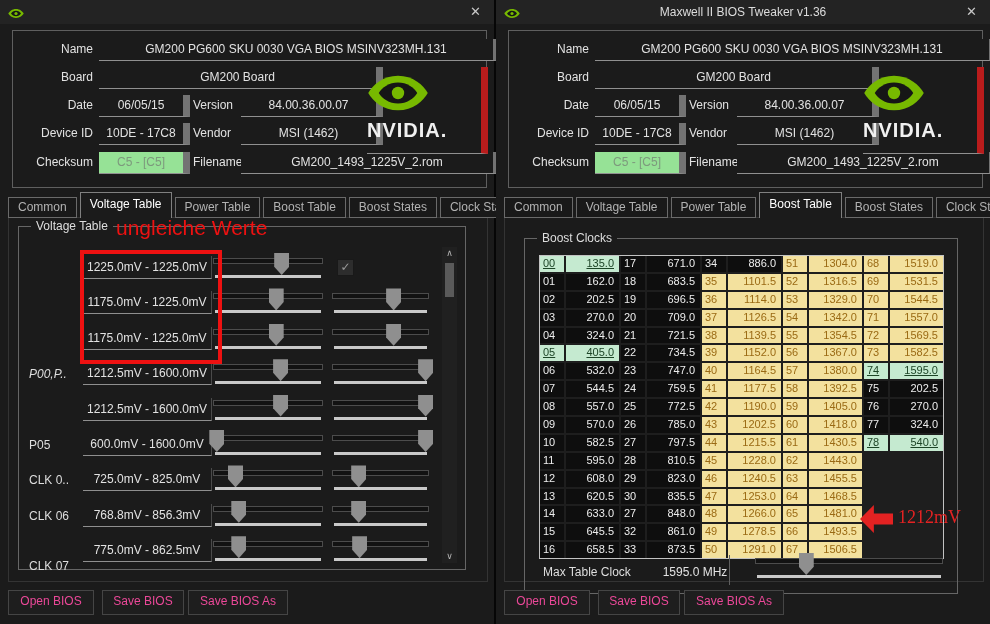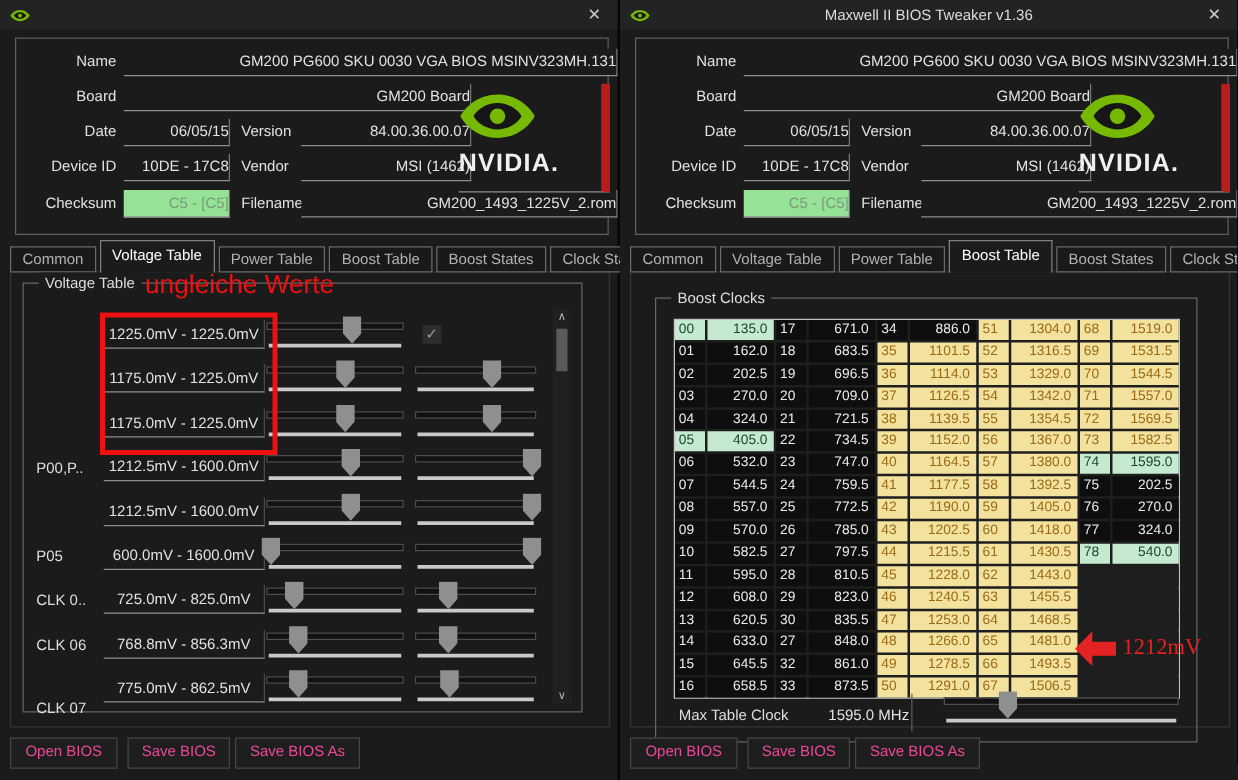--- a/index.html
+++ b/index.html
@@ -12,22 +12,22 @@
   .titlebar{position:absolute;left:0;top:0;right:0;height:24px;background:#232323;}
   .titlebar .title{position:absolute;left:30px;right:30px;text-align:center;line-height:24px;
                    font-size:12px;color:#dcdcdc;white-space:nowrap;}
   .titlebar .close{position:absolute;right:13px;top:0;line-height:24px;font-size:13px;color:#c9c9c9;cursor:default;}
   .titlebar .appicon{position:absolute;left:8px;top:5px;}
 
   
   .hpanel{position:absolute;left:12px;top:30px;width:473px;height:156px;border:1px solid #5f5f5f;}
   .lbl{position:absolute;height:21px;line-height:21px;font-size:12px;color:#e2e2e2;white-space:nowrap;}
   .lbl.r{text-align:right;}
-  .fld{position:absolute;height:21px;line-height:21px;text-align:right;font-size:12px;color:#e2e2e2;
-       background:#1b1b1b;border-right:1px solid #737373;border-bottom:1px solid #909090;
+  .fld{position:absolute;height:21px;line-height:21px;text-align:center;font-size:12px;color:#e2e2e2;
+       background:#1b1b1b;border-right:7px solid #737373;border-bottom:1px solid #909090;
        white-space:nowrap;overflow:hidden;}
   .fld.green{background:#96e296;color:#7d997d;}
   .logobox{position:absolute;left:354px;top:36px;width:114px;height:86px;
            border-right:7px solid #b91c1c;border-bottom:1px solid #909090;}
   .logobox .brand{font-size:20px;font-weight:bold;color:#f0f0f0;letter-spacing:1px;line-height:22px;}
 
   
   .tabstrip{position:absolute;left:8px;top:192px;height:26px;display:flex;align-items:flex-end;}
   .tab{height:19px;line-height:19px;padding:0 9px;margin-right:3px;border:1px solid #6a6a6a;
        background:#191919;color:#b2b2b2;font-size:12px;white-space:nowrap;}
@@ -61,21 +61,21 @@
   .sbar .thumbv{position:absolute;left:3px;width:9px;top:16px;height:34px;background:#5a5a5a;}
 
   
   #boost-grid{position:absolute;left:14px;top:16px;display:grid;
               grid-template-columns:repeat(5,24px 53px);grid-auto-rows:15.9px;gap:2px;
               background:#1e1e1e;border:1px solid #c2c2c2;}
   .bgc{font-size:11px;line-height:15.9px;overflow:hidden;white-space:nowrap;}
   .ci{text-align:left;padding-left:3px;} .cv{text-align:right;padding-right:5px;}
   .c-d{background:#0e0e0e;color:#ededed;}
   .c-y{background:#f3e19e;color:#9a6a14;}
-  .c-g{background:#c5ead0;color:#1d4527;}
+  .c-g{background:#c5ead0;color:#1d4527;text-decoration:underline;}
   .c-b{background:#1e1e1e;color:#1e1e1e;}
 
   
   .mtc-label{position:absolute;left:18px;top:322px;font-size:12px;color:#dedede;height:22px;line-height:22px;}
   .mtc-value{position:absolute;left:118px;top:322px;width:104px;height:22px;line-height:22px;
              text-align:center;font-size:12px;color:#e2e2e2;}
   .vdiv{position:absolute;left:204px;top:316px;height:30px;border-left:1px solid #5f5f5f;}
   #mtc-slider{left:230px;width:188px;top:314px;}
 
   
@@ -171,21 +171,21 @@
           <div class="slider" style="top: 96.8px; left: 194px; width: 110px;">
             <div class="groove"></div>
             <div class="bar"></div>
             <div class="thumb" style="left: calc(57% - 7px);"></div>
           </div>
           <div class="slider" style="top: 96.8px; left: 313px; width: 97px;">
             <div class="groove"></div>
             <div class="bar"></div>
             <div class="thumb" style="left: calc(63% - 7px);"></div>
           </div>
-          <div class="vlabel" style="top: 137.2px;">P00,P..</div>
+          <div class="vlabel" style="top: 137.2px; font-style: italic;">P00,P..</div>
           <div class="vfield" style="top: 135.2px;">1212.5mV - 1600.0mV</div>
           <div class="slider" style="top: 132.2px; left: 194px; width: 110px;">
             <div class="groove"></div>
             <div class="bar"></div>
             <div class="thumb" style="left: calc(61% - 7px);"></div>
           </div>
           <div class="slider" style="top: 132.2px; left: 313px; width: 97px;">
             <div class="groove"></div>
             <div class="bar"></div>
             <div class="thumb" style="left: calc(96% - 7px);"></div>

